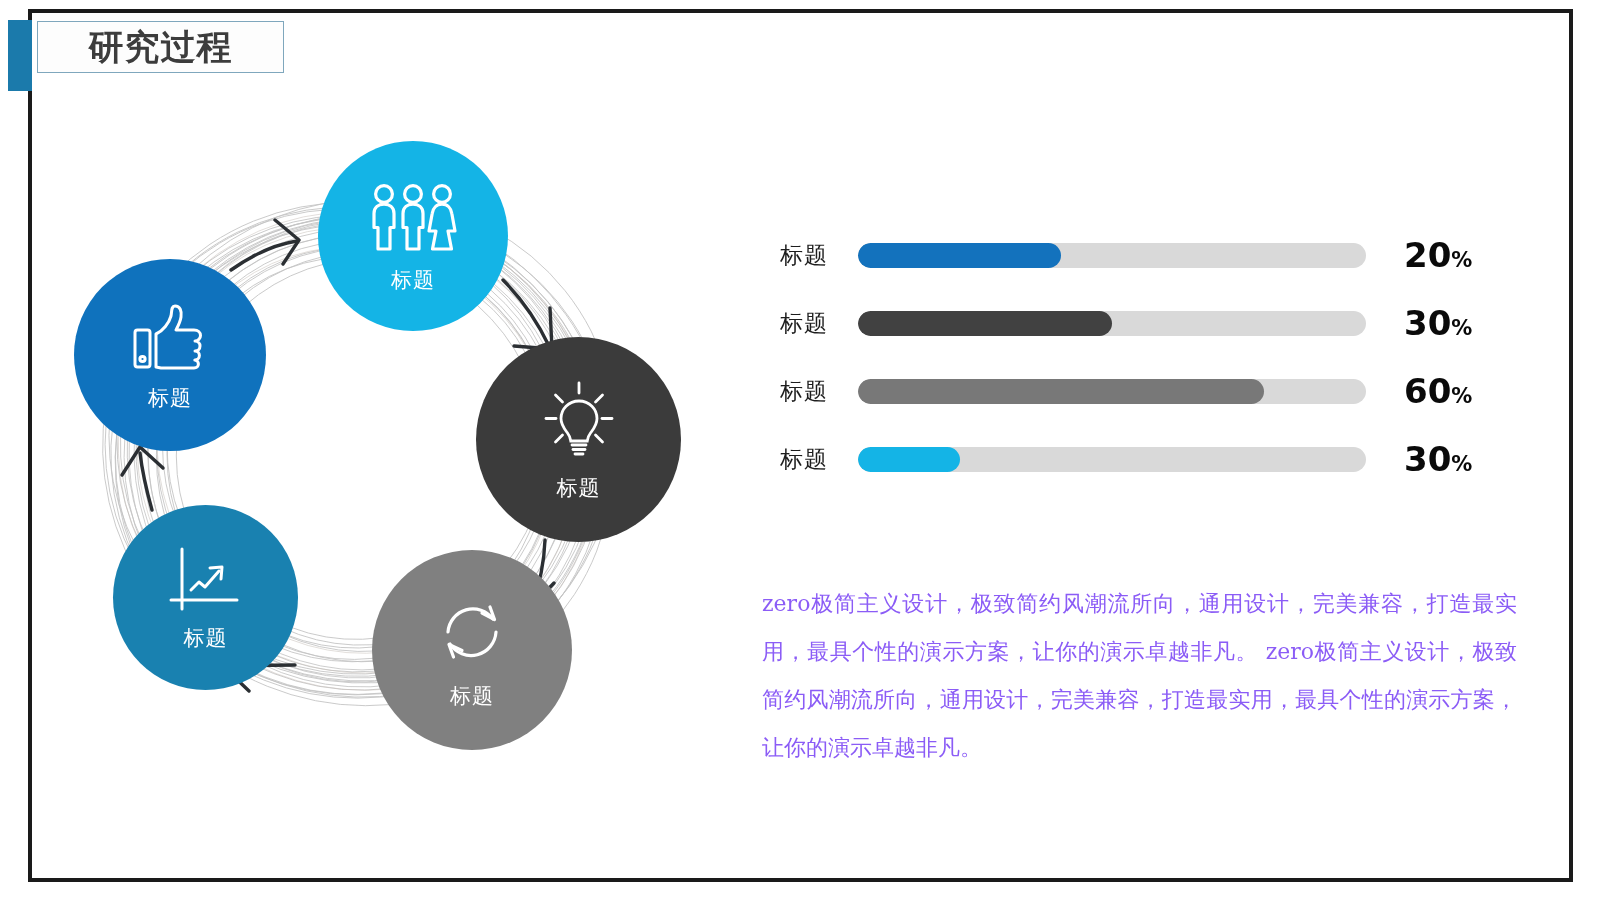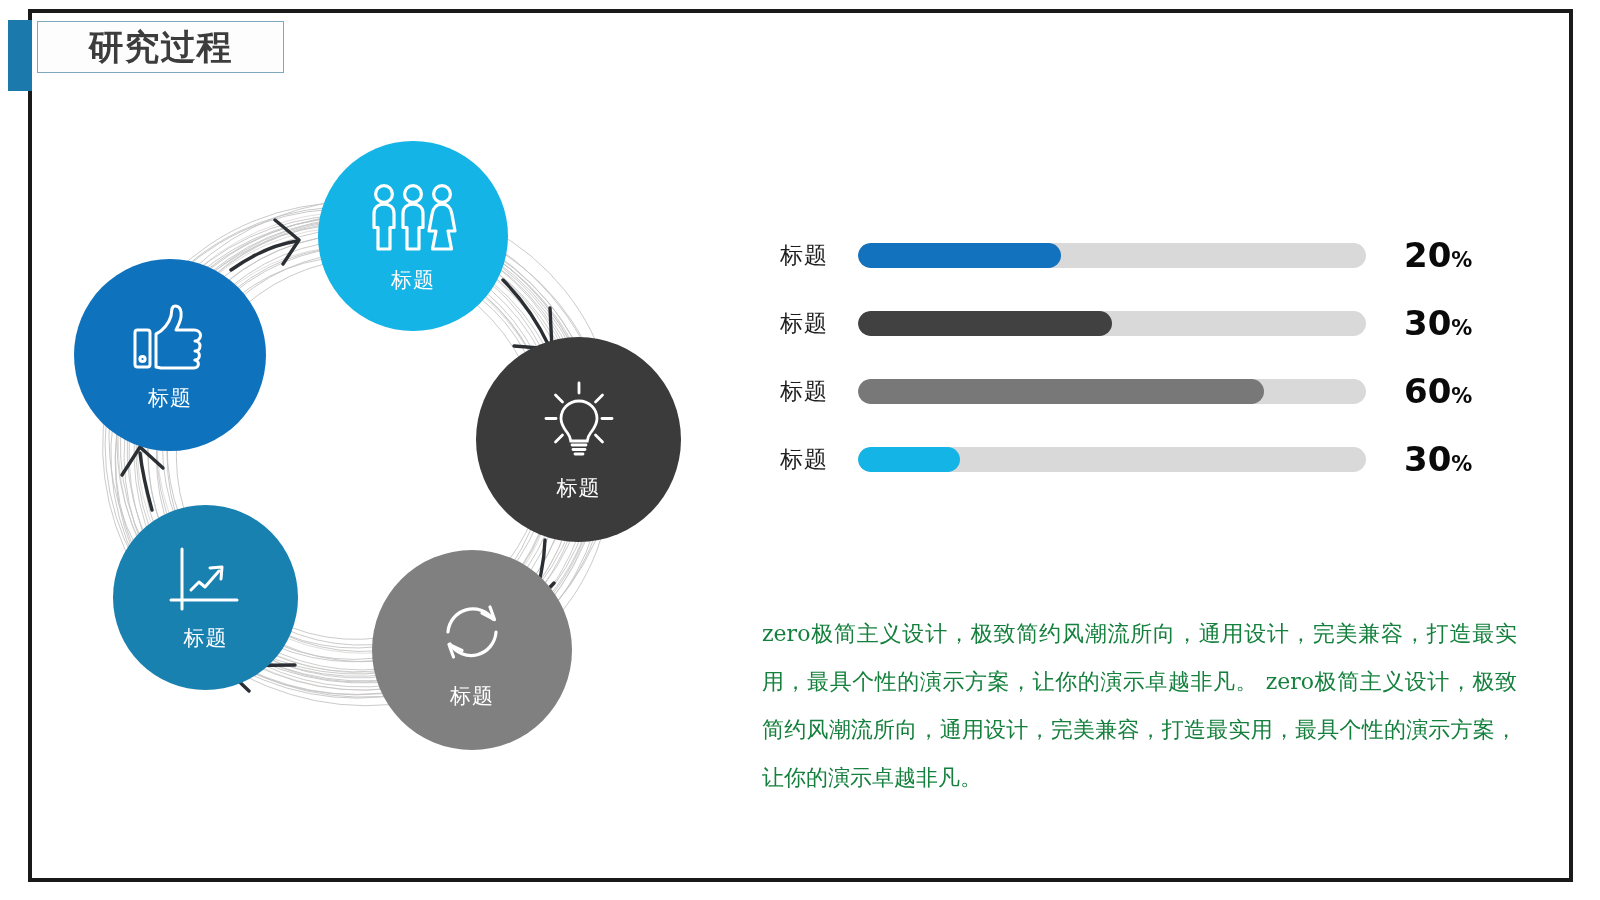--- a/index.html
+++ b/index.html
@@ -158,26 +158,26 @@
   }
   .bar-value .pct {
     font-size: 21px;
     font-weight: bold;
   }
 
   
   #body-text {
     position: absolute;
     left: 762px;
-    top: 588px;
+    top: 558px;
     width: 755px;
     font-family: "DejaVu Serif", "Liberation Serif", serif;
     font-size: 22px;
     line-height: 48px;
-    color: #15803d;
+    color: #8b5cf6;
     text-align: justify;
     text-justify: inter-ideograph;
   }
 </style>
 </head>
 <body>
 
 <div id="slide">
 
   <div class="frame-top"></div>

